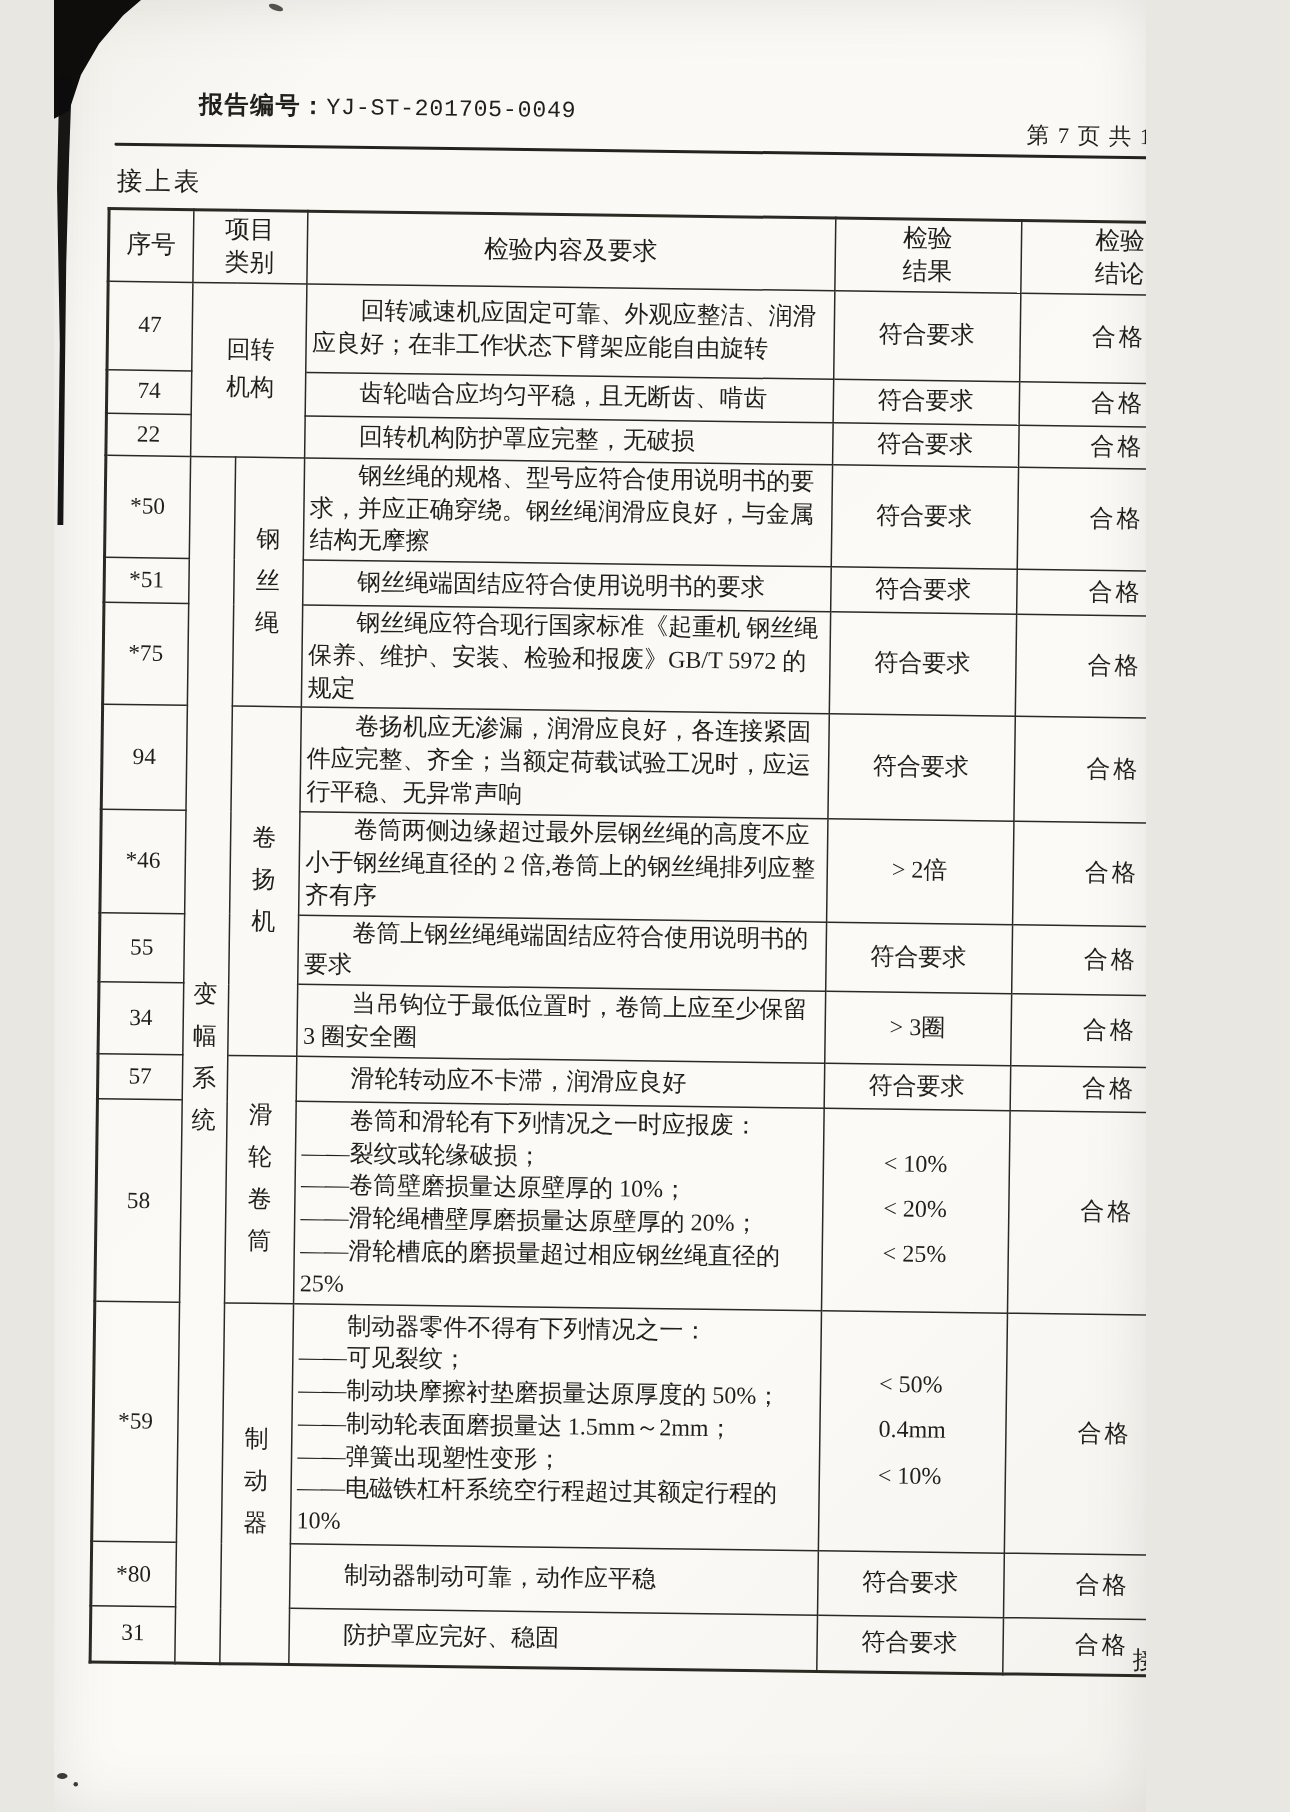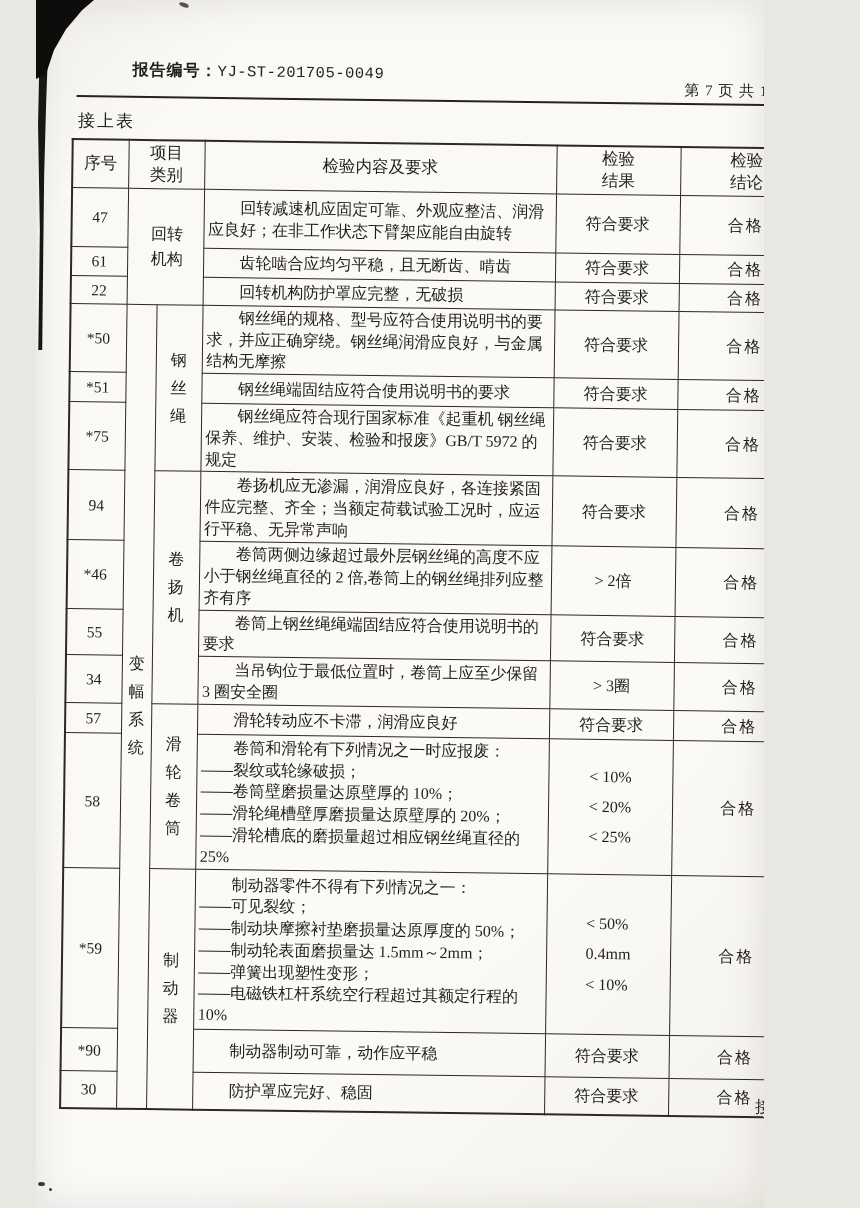--- a/index.html
+++ b/index.html
@@ -130,21 +130,21 @@
         <tr class="h-r0">
           <td class="cell-no">47</td>
           <td class="cell-cat2" colspan="2" rowspan="3">
               <div class="cat-wrap2">回转机构</div>
             </td>
           <td class="cell-content">回转减速机应固定可靠、外观应整洁、润滑应良好；在非工作状态下臂架应能自由旋转</td>
           <td class="cell-result">符合要求</td>
           <td class="cell-concl">合格</td>
         </tr>
         <tr class="h-r1">
-          <td class="cell-no">61</td>
+          <td class="cell-no">74</td>
           <td class="cell-content">齿轮啮合应均匀平稳，且无断齿、啃齿</td>
           <td class="cell-result">符合要求</td>
           <td class="cell-concl">合格</td>
         </tr>
         <tr class="h-r2">
           <td class="cell-no">22</td>
           <td class="cell-content">回转机构防护罩应完整，无破损</td>
           <td class="cell-result">符合要求</td>
           <td class="cell-concl">合格</td>
         </tr>
@@ -230,27 +230,27 @@
 ——制动块摩擦衬垫磨损量达原厚度的 50%；
 ——制动轮表面磨损量达 1.5mm～2mm；
 ——弹簧出现塑性变形；
 ——电磁铁杠杆系统空行程超过其额定行程的 10%</td>
           <td class="cell-result"><div class="multi">&lt;  50%
 0.4mm
 &lt;  10%</div></td>
           <td class="cell-concl">合格</td>
         </tr>
         <tr class="h-r13">
-          <td class="cell-no">*90</td>
+          <td class="cell-no">*80</td>
           <td class="cell-content">制动器制动可靠，动作应平稳</td>
           <td class="cell-result">符合要求</td>
           <td class="cell-concl">合格</td>
         </tr>
         <tr class="h-r14">
-          <td class="cell-no">30</td>
+          <td class="cell-no">31</td>
           <td class="cell-content">防护罩应完好、稳固</td>
           <td class="cell-result">符合要求</td>
           <td class="cell-concl">合格</td>
         </tr>
       </tbody>
     </table>
 
     <div class="cont-bottom">接下表</div>
 
   </div>

